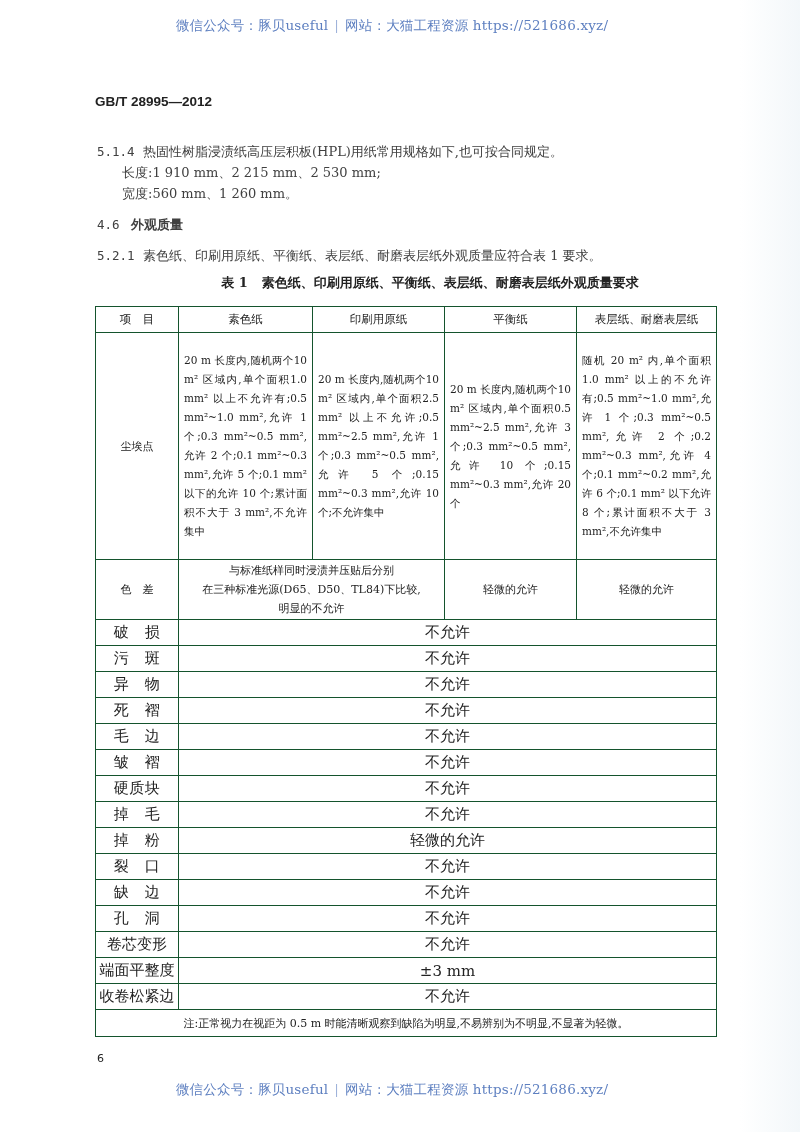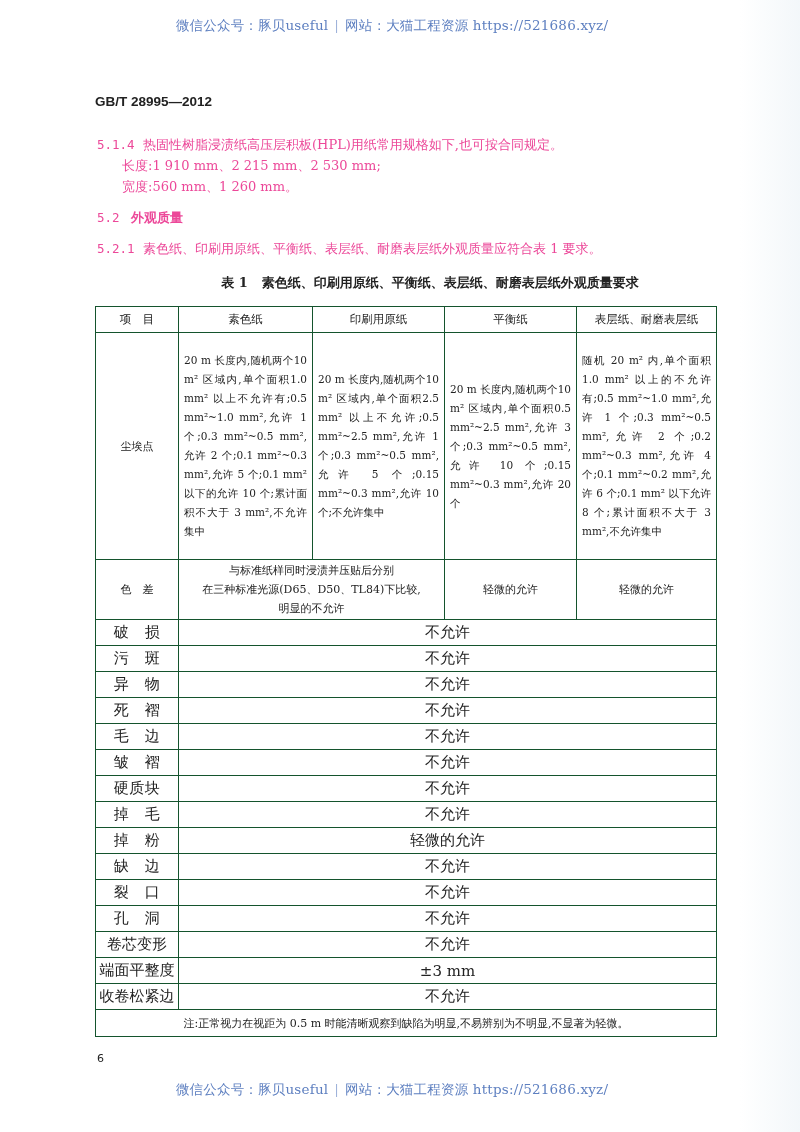--- a/index.html
+++ b/index.html
@@ -14,21 +14,21 @@
     font-size: 13.5px; color: #5d7fc0; letter-spacing: 0.2px;
   }
   .wm-top { top: 17px; }
   .wm-bottom { top: 1081px; }
   .wm-sep { color: #9fb3da; padding: 0 6px; }
   .std-no {
     position: absolute; left: 95px; top: 94px;
     font-family: "Liberation Sans", "DejaVu Sans", sans-serif;
     font-size: 13.5px; font-weight: bold; color: #222;
   }
-  .para { position: absolute; font-size: 13px; color: #ec4899; white-space: nowrap; }
+  .para { position: absolute; font-size: 13px; color: #404040; white-space: nowrap; margin-top: 7px; }
   .p1 { left: 97px; top: 136px; }
   .p2 { left: 122px; top: 157px; }
   .p3 { left: 122px; top: 178px; }
   .p4 { left: 97px; top: 209px; font-weight: bold; }
   .p5 { left: 97px; top: 240px; }
   .num { display: inline-block; width: 46px; font-family: "DejaVu Sans Mono", "Liberation Mono", monospace; font-size: 12.5px; }
   .p4 .num { width: 34px; font-weight: normal; }
   .table-title {
     position: absolute; left: 0; width: 800px; top: 274px; text-align: center;
     font-size: 13px; font-weight: bold; color: #222; margin-left: 30px;
@@ -65,21 +65,21 @@
 </div>
 
 <div class="std-no">GB/T 28995—2012</div>
 
 <div class="para p1">
   <span class="num">5.1.4</span><span>热固性树脂浸渍纸高压层积板(HPL)用纸常用规格如下,也可按合同规定。</span>
 </div>
 <div class="para p2">长度:1 910 mm、2 215 mm、2 530 mm;</div>
 <div class="para p3">宽度:560 mm、1 260 mm。</div>
 <div class="para p4">
-  <span class="num">5.2</span><span>外观质量</span>
+  <span class="num">4.6</span><span>外观质量</span>
 </div>
 <div class="para p5">
   <span class="num">5.2.1</span><span>素色纸、印刷用原纸、平衡纸、表层纸、耐磨表层纸外观质量应符合表 1 要求。</span>
 </div>
 
 <div class="table-title">
   <span class="tno">表 1</span><span>素色纸、印刷用原纸、平衡纸、表层纸、耐磨表层纸外观质量要求</span>
 </div>
 
 <table class="spec">
@@ -145,25 +145,25 @@
       </tr>
   <tr class="single">
         <td class="item-label">掉　毛</td>
         <td colspan="4">不允许</td>
       </tr>
   <tr class="single">
         <td class="item-label">掉　粉</td>
         <td colspan="4">轻微的允许</td>
       </tr>
   <tr class="single">
-        <td class="item-label">缺　边</td>
+        <td class="item-label">裂　口</td>
         <td colspan="4">不允许</td>
       </tr>
   <tr class="single">
-        <td class="item-label">裂　口</td>
+        <td class="item-label">缺　边</td>
         <td colspan="4">不允许</td>
       </tr>
   <tr class="single">
         <td class="item-label">孔　洞</td>
         <td colspan="4">不允许</td>
       </tr>
   <tr class="single">
         <td>卷芯变形</td>
         <td colspan="4">不允许</td>
       </tr>

